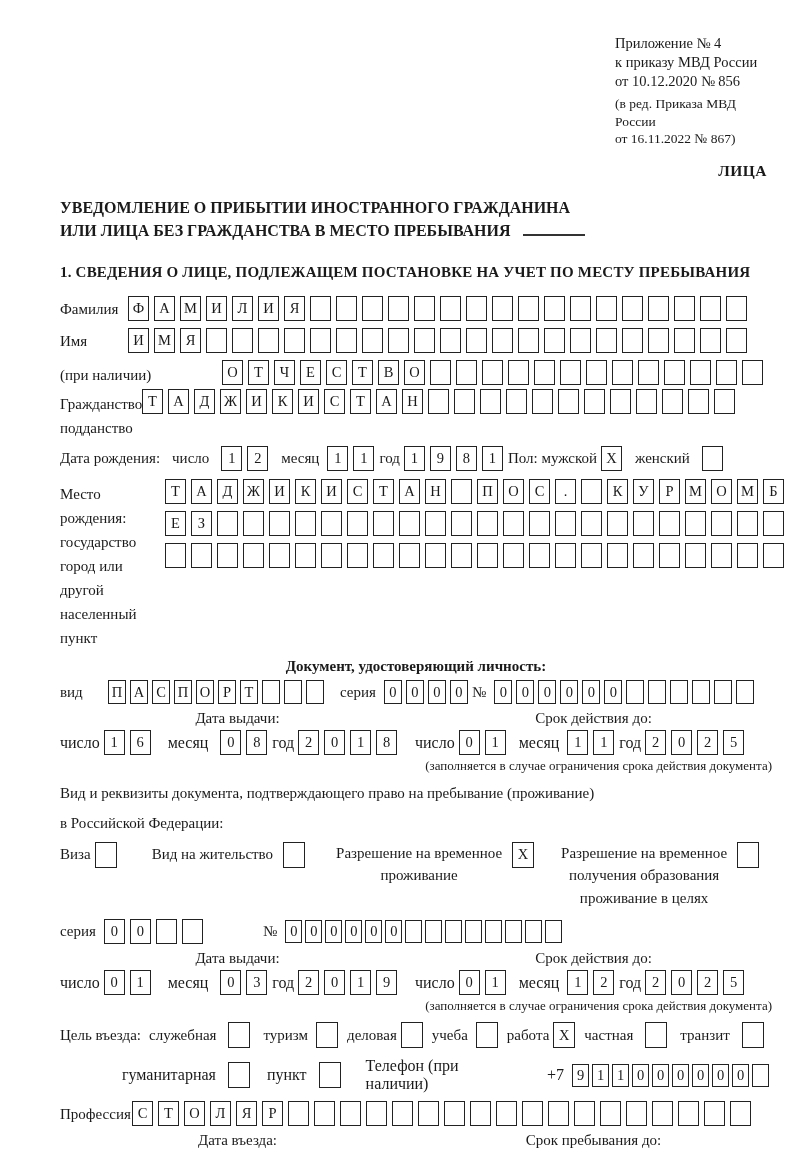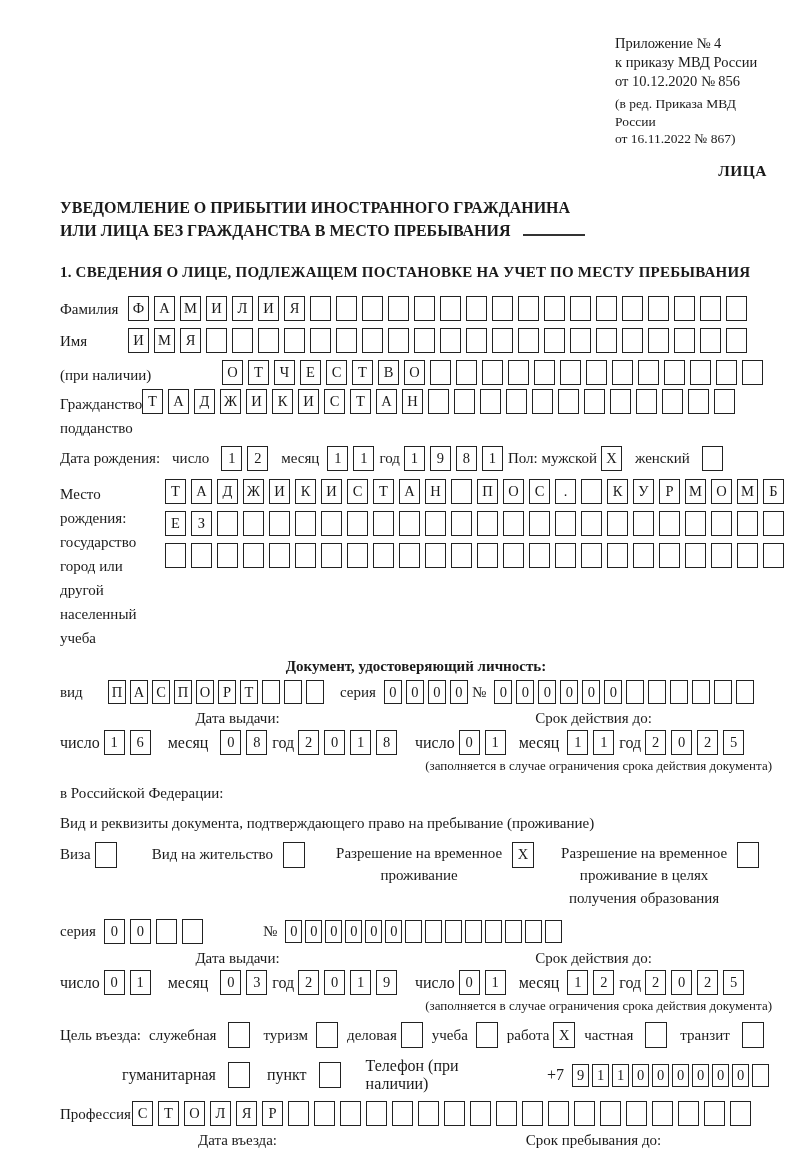--- a/index.html
+++ b/index.html
@@ -237,21 +237,21 @@
     <span class="cells">
         <span class="cell"></span>
       </span>
   </div>
 
   <div class="row" style="margin-top:8px;">
     <span class="lbl w105 lines">
       <div>Место рождения:</div>
       <div>государство</div>
       <div>город или другой</div>
-      <div>населенный учеба</div>
+      <div>населенный пункт</div>
     </span>
     <span class="cellcol">
       <span class="cells">
           <span class="cell">Т</span>
           <span class="cell">А</span>
           <span class="cell">Д</span>
           <span class="cell">Ж</span>
           <span class="cell">И</span>
           <span class="cell">К</span>
           <span class="cell">И</span>
@@ -420,22 +420,22 @@
             <span class="cell">2</span>
             <span class="cell">0</span>
             <span class="cell">2</span>
             <span class="cell">5</span>
           </span>
       </div>
     </div>
     <div class="note">(заполняется в случае ограничения срока действия документа)</div>
   </div>
 
+  <div class="lbl" style="margin-top:6px;">Вид и реквизиты документа, подтверждающего право на пребывание (проживание)</div>
   <div class="lbl" style="margin-top:6px;">в Российской Федерации:</div>
-  <div class="lbl" style="margin-top:6px;">Вид и реквизиты документа, подтверждающего право на пребывание (проживание)</div>
 
   <div class="rvp">
     <span class="opt">
       <span class="t">Виза</span>
       <span class="cells box" style="margin-left:4px;">
           <span class="cell"></span>
         </span>
     </span>
     <span style="width:30px;flex:none;"></span>
     <span class="opt">
@@ -451,22 +451,22 @@
         <div>проживание</div>
       </span>
       <span class="cells box">
           <span class="cell">X</span>
         </span>
     </span>
     <span style="width:22px;flex:none;"></span>
     <span class="opt">
       <span class="optlines">
         <div>Разрешение на временное</div>
+        <div>получения образования</div>
         <div>проживание в целях</div>
-        <div>получения образования</div>
       </span>
       <span class="cells box">
           <span class="cell"></span>
         </span>
     </span>
   </div>
 
   <div class="mix" style="margin-top:10px;">
     <span class="t">серия</span>
       <span class="gap8"></span>

